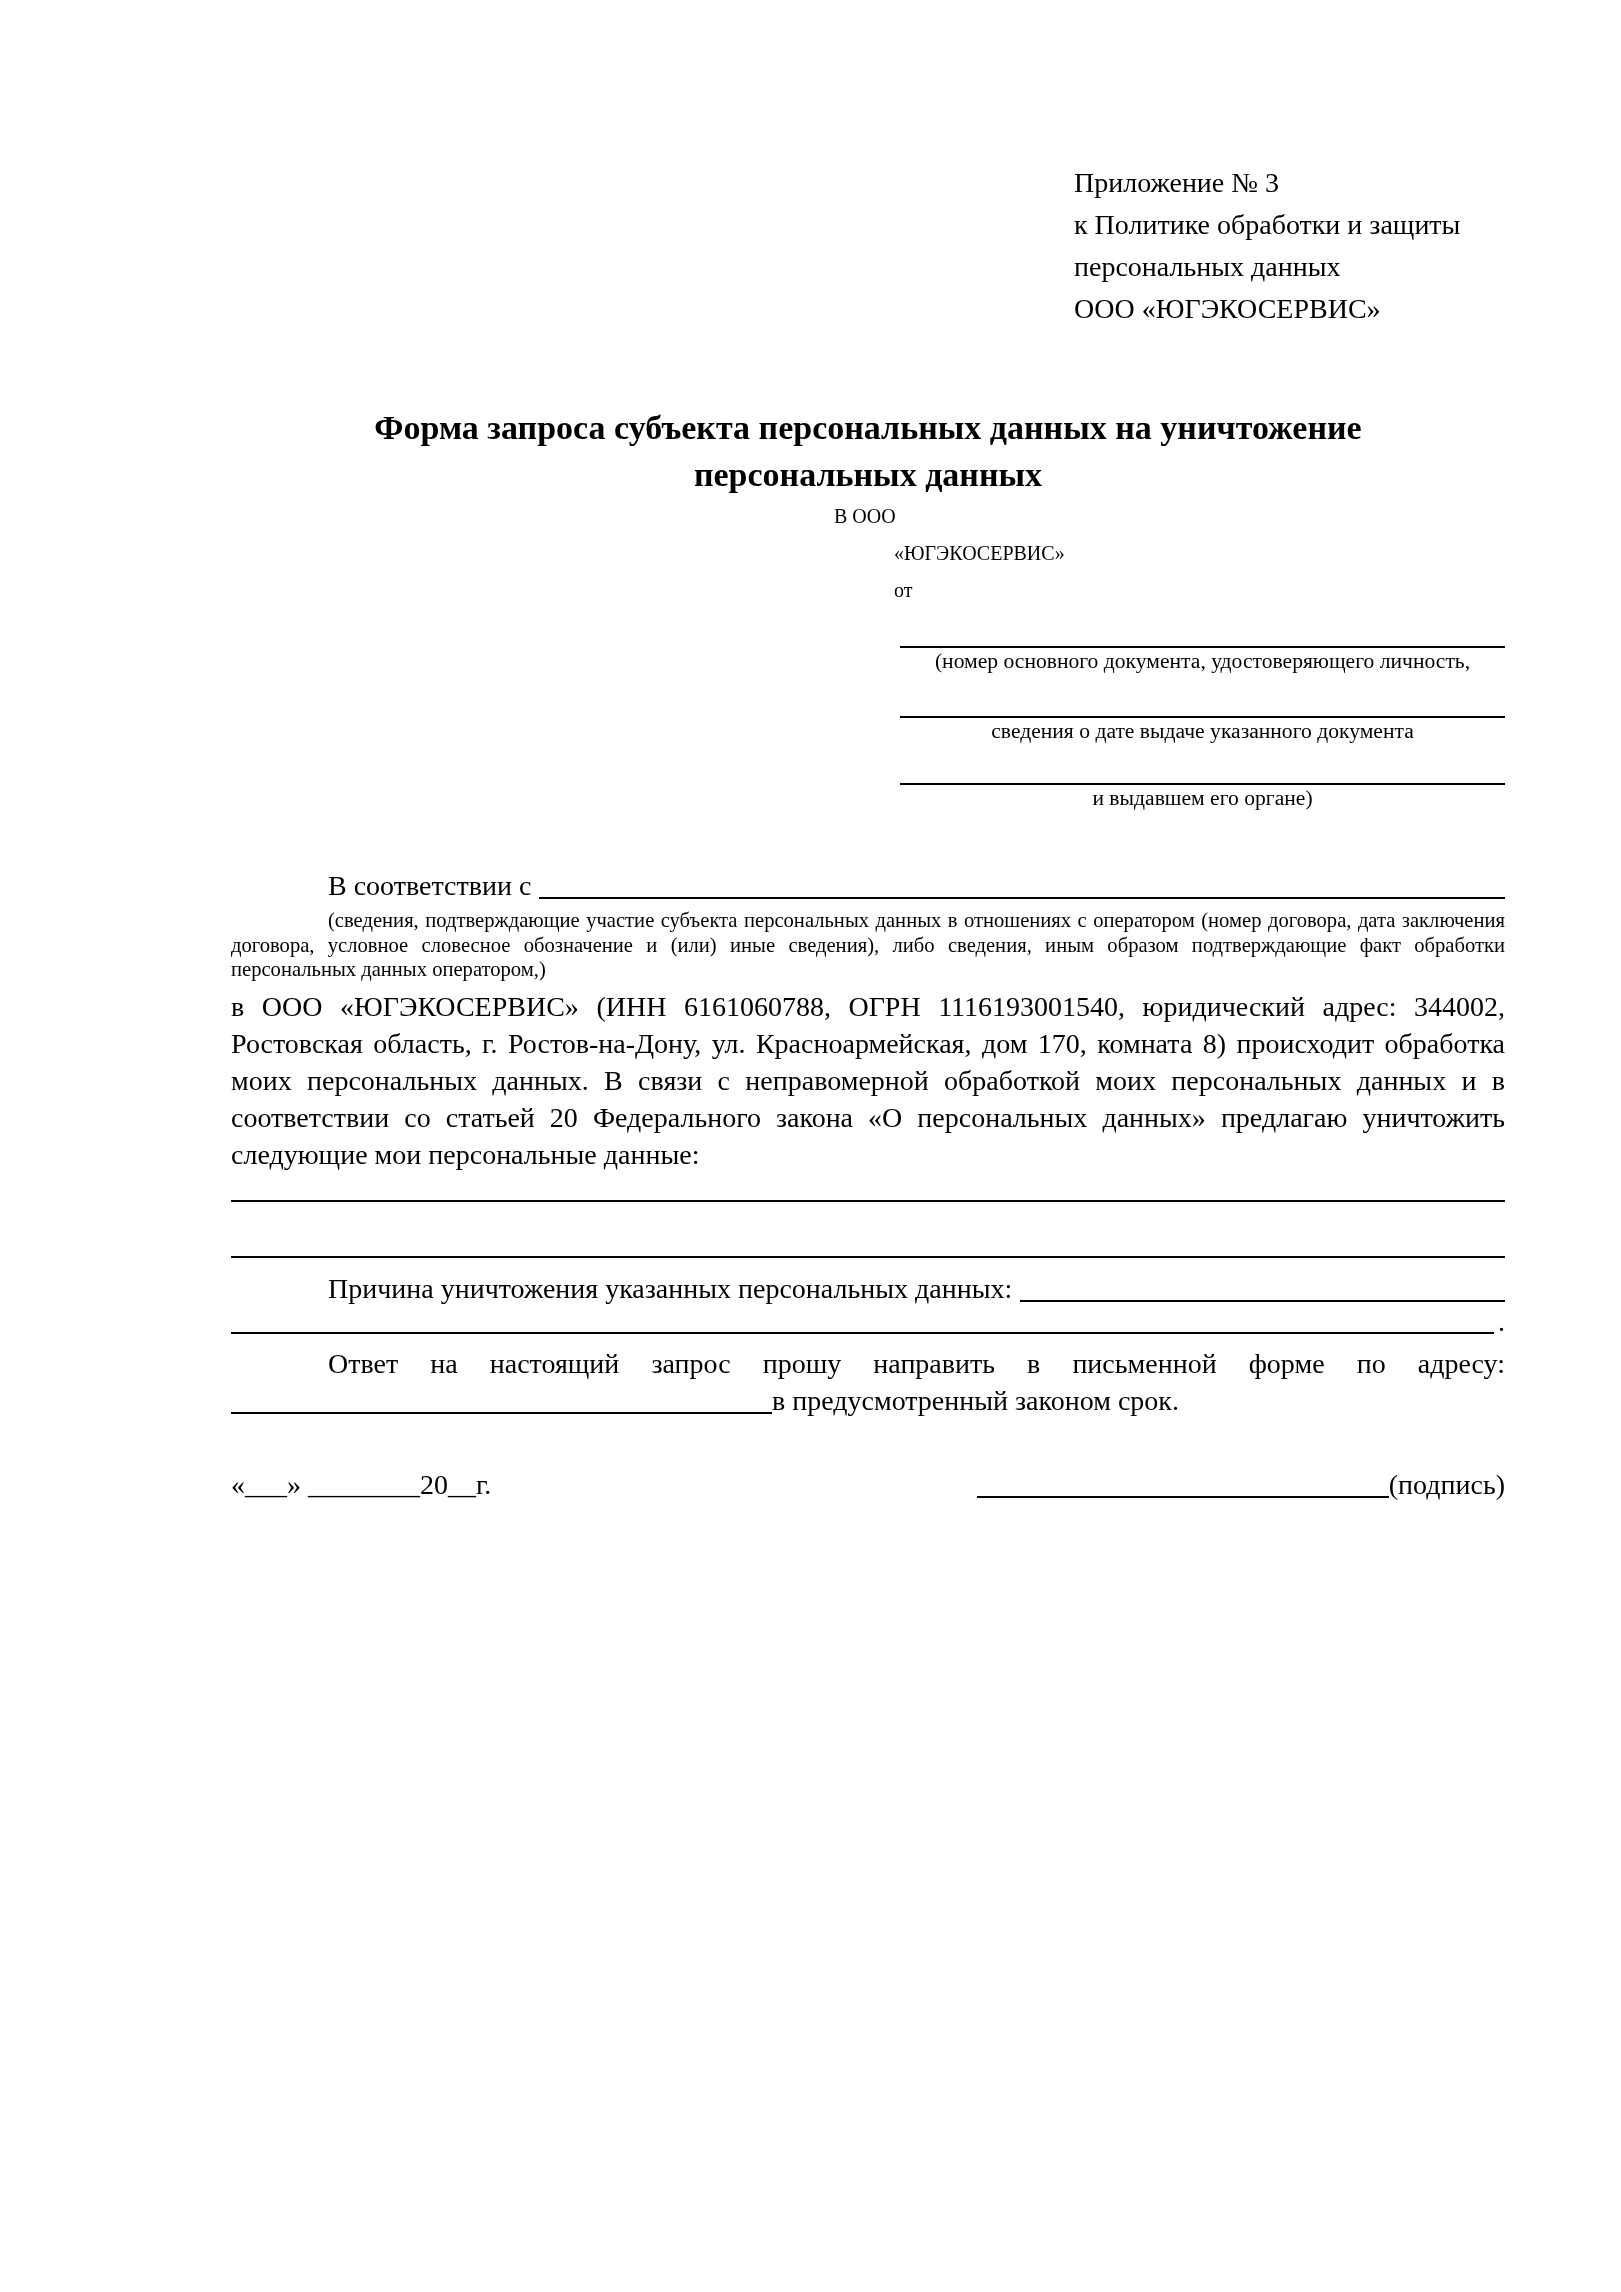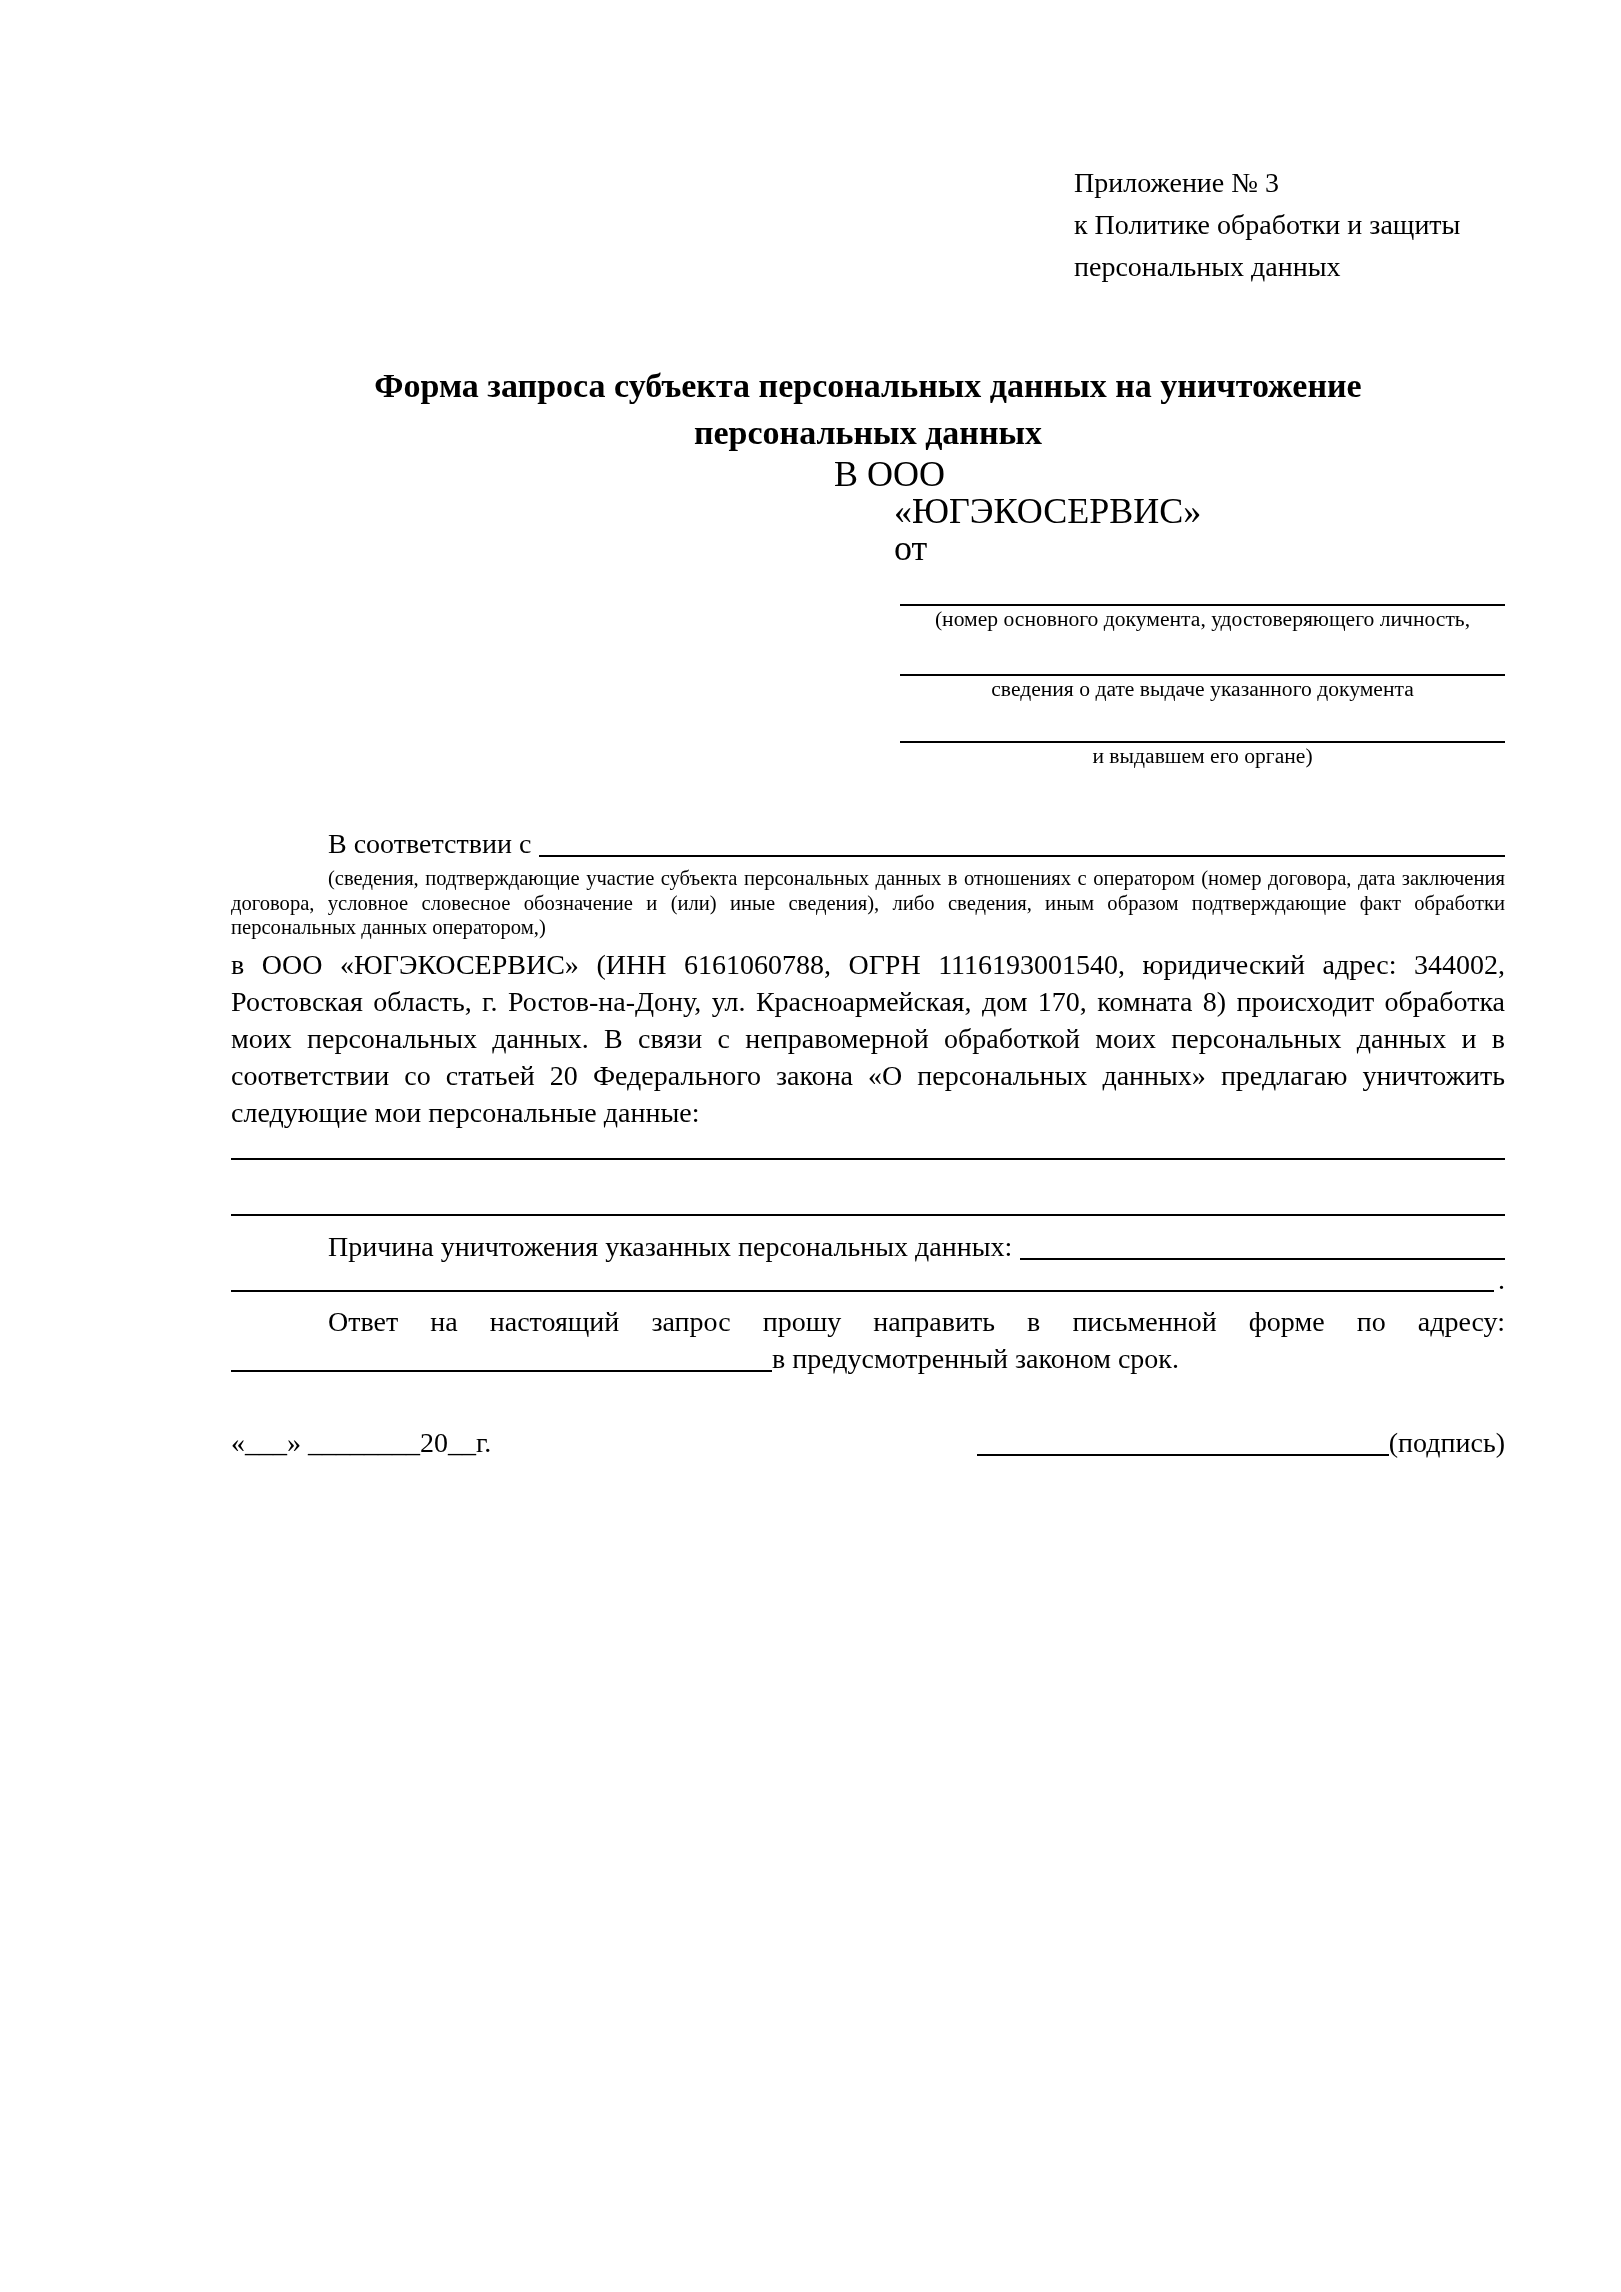--- a/index.html
+++ b/index.html
@@ -11,21 +11,21 @@
   }
   .content { padding: 162px 116px 0 231px; }
 
   
   .appendix { width: 431px; margin-left: auto; font-size: 28px; line-height: 42px; }
 
   
   .title { margin-top: 74px; text-align: center; font-weight: bold; font-size: 34px; line-height: 47px; }
 
   
-  .addr { font-size: 36px; line-height: 37px; }
+  .addr { font-size: 20px; line-height: 37px; }
   .addr-to   { margin-left: 603px; }
   .addr-org  { margin-left: 663px; }
   .addr-from { margin-left: 663px; }
 
   .fields { margin-left: 669px; }
   .f-line { border-bottom: 2.9px solid #000; }
   .f-line.f1 { height: 5.9px; }
   .f-line.f2 { height: 37px; }
   .f-line.f3 { height: 41px; }
   .f-line.f4 { height: 37px; }
@@ -64,20 +64,21 @@
 </head>
 <body>
 
 <div class="page">
   <div class="content">
 
     <div class="appendix">
       <div>Приложение № 3</div>
       <div>к Политике обработки и защиты</div>
       <div>персональных данных</div>
+      <div>ООО «ЮГЭКОСЕРВИС»</div>
     </div>
 
     <div class="title">
       <div>Форма запроса субъекта персональных данных на уничтожение</div>
       <div>персональных данных</div>
     </div>
 
     <div class="addr">
       <div class="addr-to">В ООО</div>
       <div class="addr-org">«ЮГЭКОСЕРВИС»</div>

